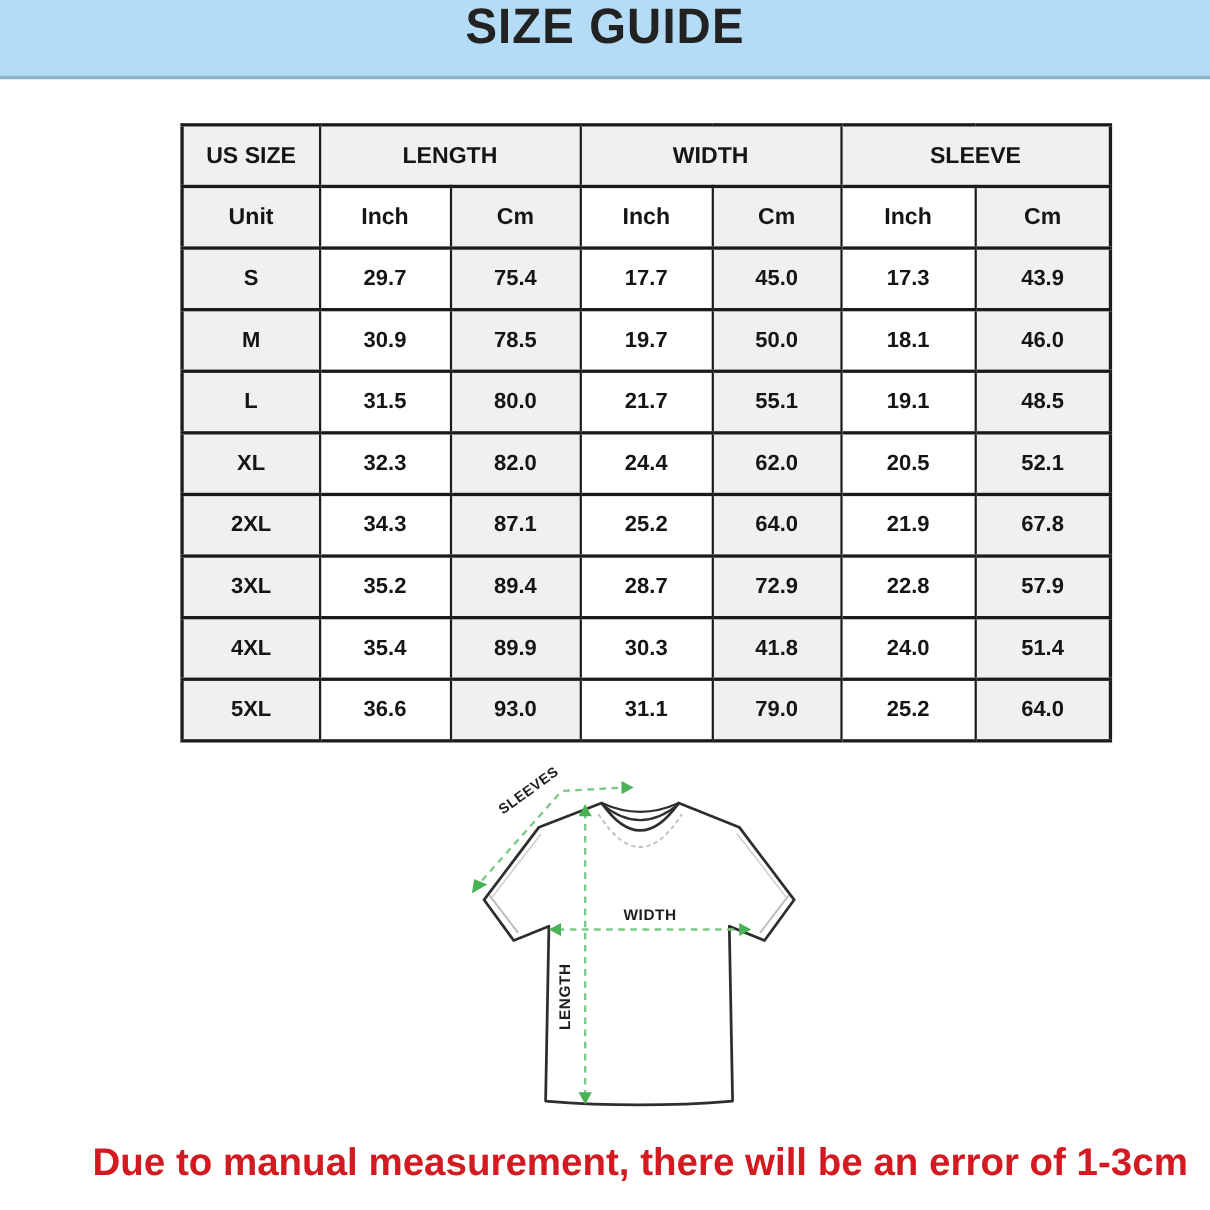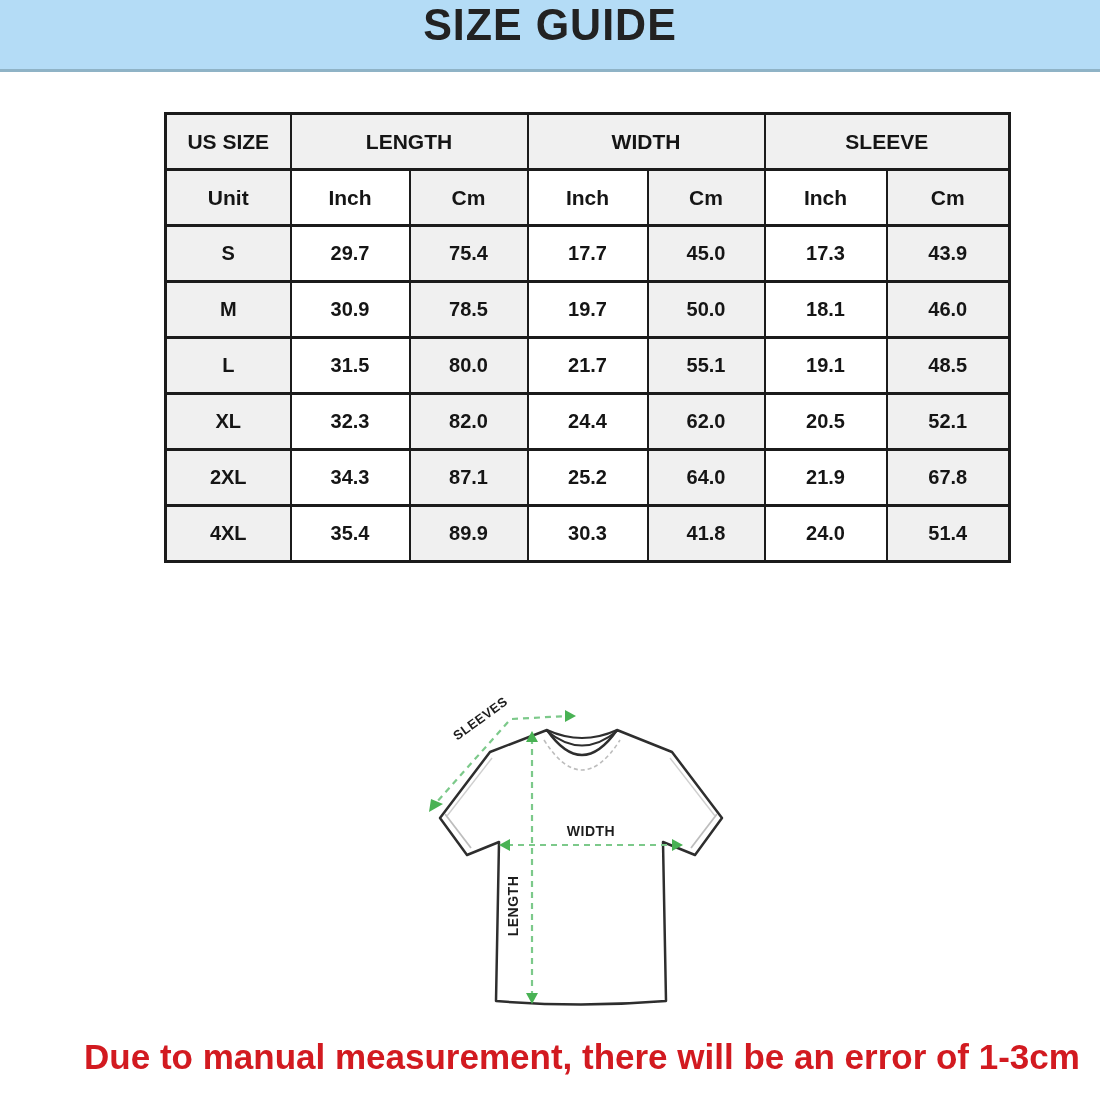--- a/index.html
+++ b/index.html
@@ -129,28 +129,46 @@
     <tr>
       <td class="shaded">2XL</td>
       <td>34.3</td>
       <td class="shaded">87.1</td>
       <td>25.2</td>
       <td class="shaded">64.0</td>
       <td>21.9</td>
       <td class="shaded">67.8</td>
     </tr>
     <tr>
+      <td class="shaded">3XL</td>
+      <td>35.2</td>
+      <td class="shaded">89.4</td>
+      <td>28.7</td>
+      <td class="shaded">72.9</td>
+      <td>22.8</td>
+      <td class="shaded">57.9</td>
+    </tr>
+    <tr>
       <td class="shaded">4XL</td>
       <td>35.4</td>
       <td class="shaded">89.9</td>
       <td>30.3</td>
       <td class="shaded">41.8</td>
       <td>24.0</td>
       <td class="shaded">51.4</td>
     </tr>
+    <tr>
+      <td class="shaded">5XL</td>
+      <td>36.6</td>
+      <td class="shaded">93.0</td>
+      <td>31.1</td>
+      <td class="shaded">79.0</td>
+      <td>25.2</td>
+      <td class="shaded">64.0</td>
+    </tr>
   </tbody>
 </table>
 
 <svg class="diagram" viewBox="0 0 400 348" xmlns="http://www.w3.org/2000/svg">
 
   <path d="M152,42 L95,64 L45,130 L72,167 L104,154
            L101,313 Q186,320 271,313 L268,154 L300,167 L327,130 L277,64 L222,42
            Q187,92 152,42 Z" fill="#ffffff" stroke="#2e2e2e" stroke-width="2.5" stroke-linejoin="round"></path>
 
   <path d="M152,42 Q187,58 222,42" fill="none" stroke="#2e2e2e" stroke-width="2"></path>

